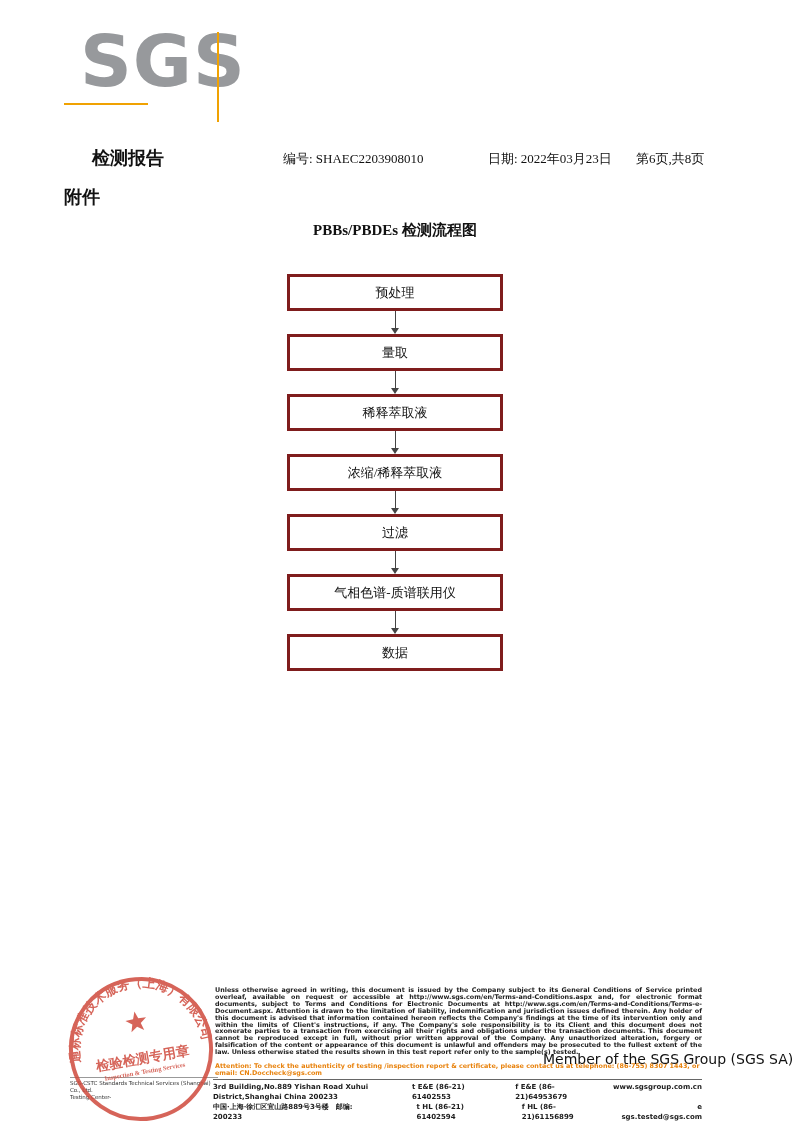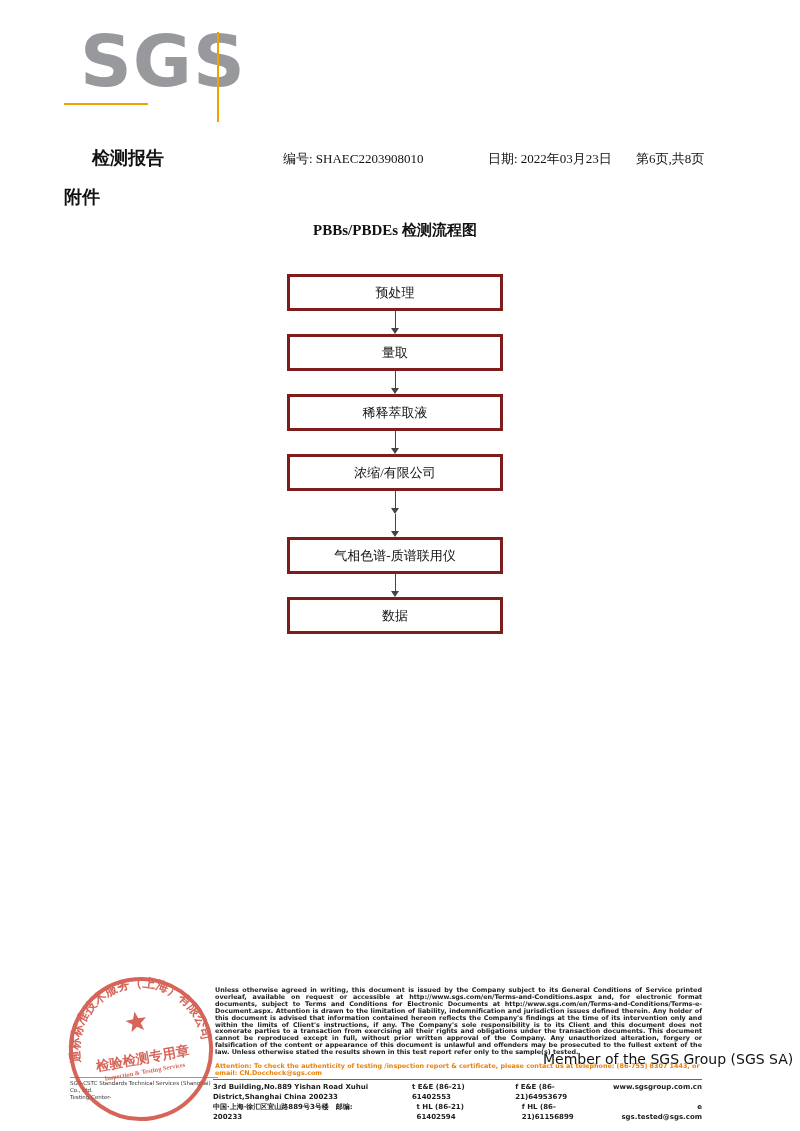--- a/index.html
+++ b/index.html
@@ -120,26 +120,27 @@
       <div class="arrow-line"></div>
       <div class="arrow-head"></div>
     </div>
 
   <div class="flow-box">稀释萃取液</div>
   <div class="flow-arrow">
       <div class="arrow-line"></div>
       <div class="arrow-head"></div>
     </div>
 
-  <div class="flow-box">浓缩/有限公司</div>
+  <div class="flow-box">浓缩/稀释萃取液</div>
   <div class="flow-arrow">
       <div class="arrow-line"></div>
       <div class="arrow-head"></div>
     </div>
 
+  <div class="flow-box">过滤</div>
   <div class="flow-arrow">
       <div class="arrow-line"></div>
       <div class="arrow-head"></div>
     </div>
 
   <div class="flow-box">气相色谱-质谱联用仪</div>
   <div class="flow-arrow">
       <div class="arrow-line"></div>
       <div class="arrow-head"></div>
     </div>

